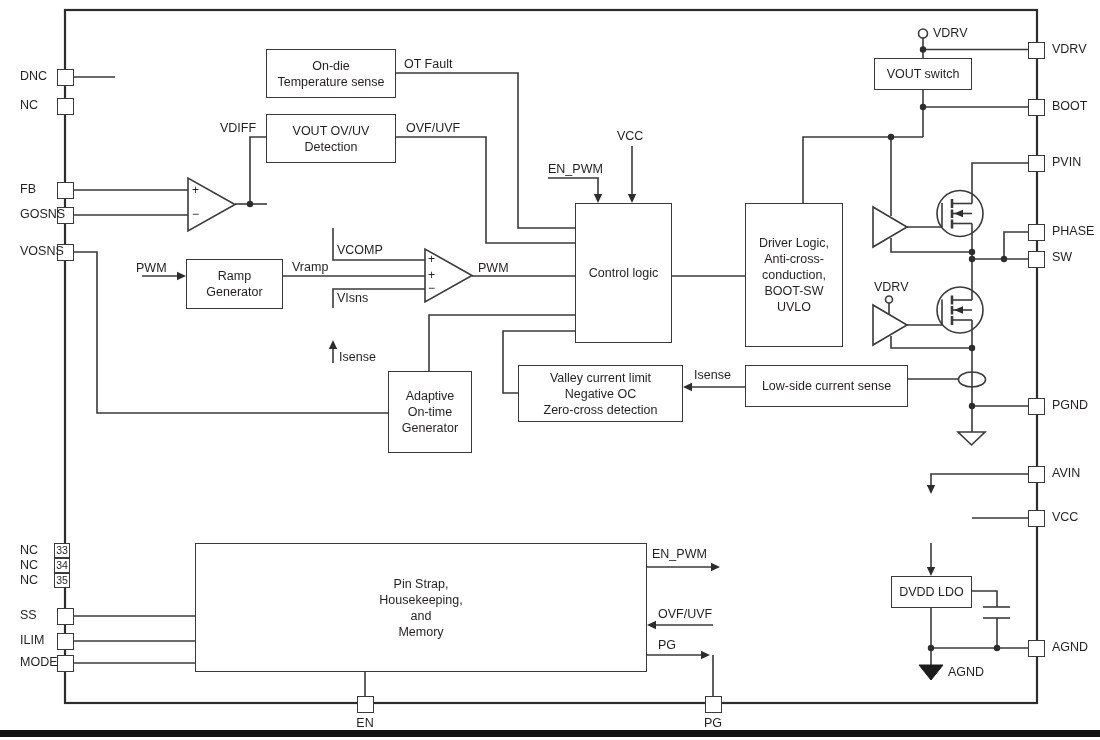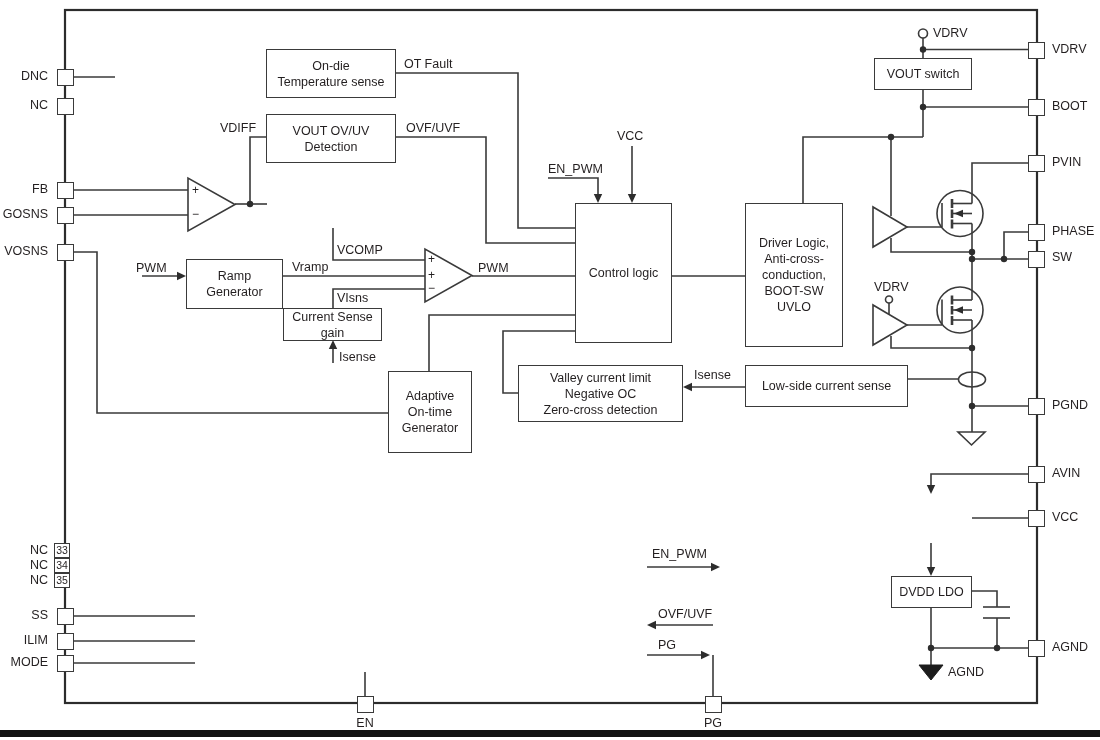--- a/index.html
+++ b/index.html
@@ -14,21 +14,21 @@
   .gnd-f{fill:#1c1c1c;stroke:#1c1c1c;}
   .brd{fill:none;stroke:#2c2c2c;stroke-width:2.2;}
   .box{position:absolute;z-index:2;background:#fff;border:1.5px solid #3a3a3a;box-sizing:border-box;
        display:flex;align-items:center;justify-content:center;text-align:center;
        white-space:pre-line;font-size:12.5px;line-height:16px;color:#231f20;}
   .pin{position:absolute;z-index:3;width:17px;height:17px;background:#fff;
        border:1.6px solid #3a3a3a;box-sizing:border-box;}
   .pin-sm{position:absolute;z-index:3;width:16px;height:15px;background:#fff;border:1.5px solid #3a3a3a;
        box-sizing:border-box;font-size:10.5px;line-height:12px;text-align:center;color:#231f20;}
   .lbl{position:absolute;z-index:4;font-size:12.5px;color:#231f20;white-space:nowrap;line-height:15px;}
-  .ta-r{text-align:right;}
+  .ta-r{text-align:left;padding-left:20px;}
   .ta-c{text-align:center;}
   .mark{position:absolute;z-index:4;font-size:12px;color:#231f20;line-height:12px;}
   .botbar{position:absolute;z-index:5;left:0;top:730px;width:1100px;height:7px;background:#121212;}
 </style>
 </head>
 <body>
 
 <div id="stage">
 
   <svg id="wiring" width="1100" height="740" viewBox="0 0 1100 740">
@@ -173,36 +173,38 @@
       <path class="ah" d="M710,655 L701,650.8 L701,659.2 Z"></path>
     </g>
   </svg>
 
   <div class="box" style="left:266px;top:49px;width:130px;height:49px">On-die
 Temperature sense</div>
   <div class="box" style="left:266px;top:114px;width:130px;height:49px">VOUT OV/UV
 Detection</div>
   <div class="box" style="left:186px;top:259px;width:97px;height:50px">Ramp
 Generator</div>
-  <div class="box" style="left:283px;top:308px;width:99px;height:33px">Current Sense
-gain</div>
   <div class="box" style="left:388px;top:371px;width:84px;height:82px">Adaptive
 On-time
 Generator</div>
   <div class="box" style="left:575px;top:203px;width:97px;height:140px">Control logic</div>
   <div class="box" style="left:518px;top:365px;width:165px;height:57px">Valley current limit
 Negative OC
 Zero-cross detection</div>
   <div class="box" style="left:745px;top:203px;width:98px;height:144px">Driver Logic,
 Anti-cross-
 conduction,
 BOOT-SW
 UVLO</div>
   <div class="box" style="left:745px;top:365px;width:163px;height:42px">Low-side current sense</div>
   <div class="box" style="left:874px;top:58px;width:98px;height:32px">VOUT switch</div>
+  <div class="box" style="left:195px;top:543px;width:452px;height:129px">Pin Strap,
+Housekeeping,
+and
+Memory</div>
   <div class="box" style="left:891px;top:576px;width:81px;height:32px">DVDD LDO</div>
 
   <div class="mark" style="left:192px;top:184px">+</div>
   <div class="mark" style="left:192px;top:208px">−</div>
   <div class="mark" style="left:428px;top:253px">+</div>
   <div class="mark" style="left:428px;top:269px">+</div>
   <div class="mark" style="left:428px;top:282px">−</div>
 
   <div class="pin" style="left:56.5px;top:68.5px"></div>
   <div class="pin" style="left:56.5px;top:97.5px"></div>

